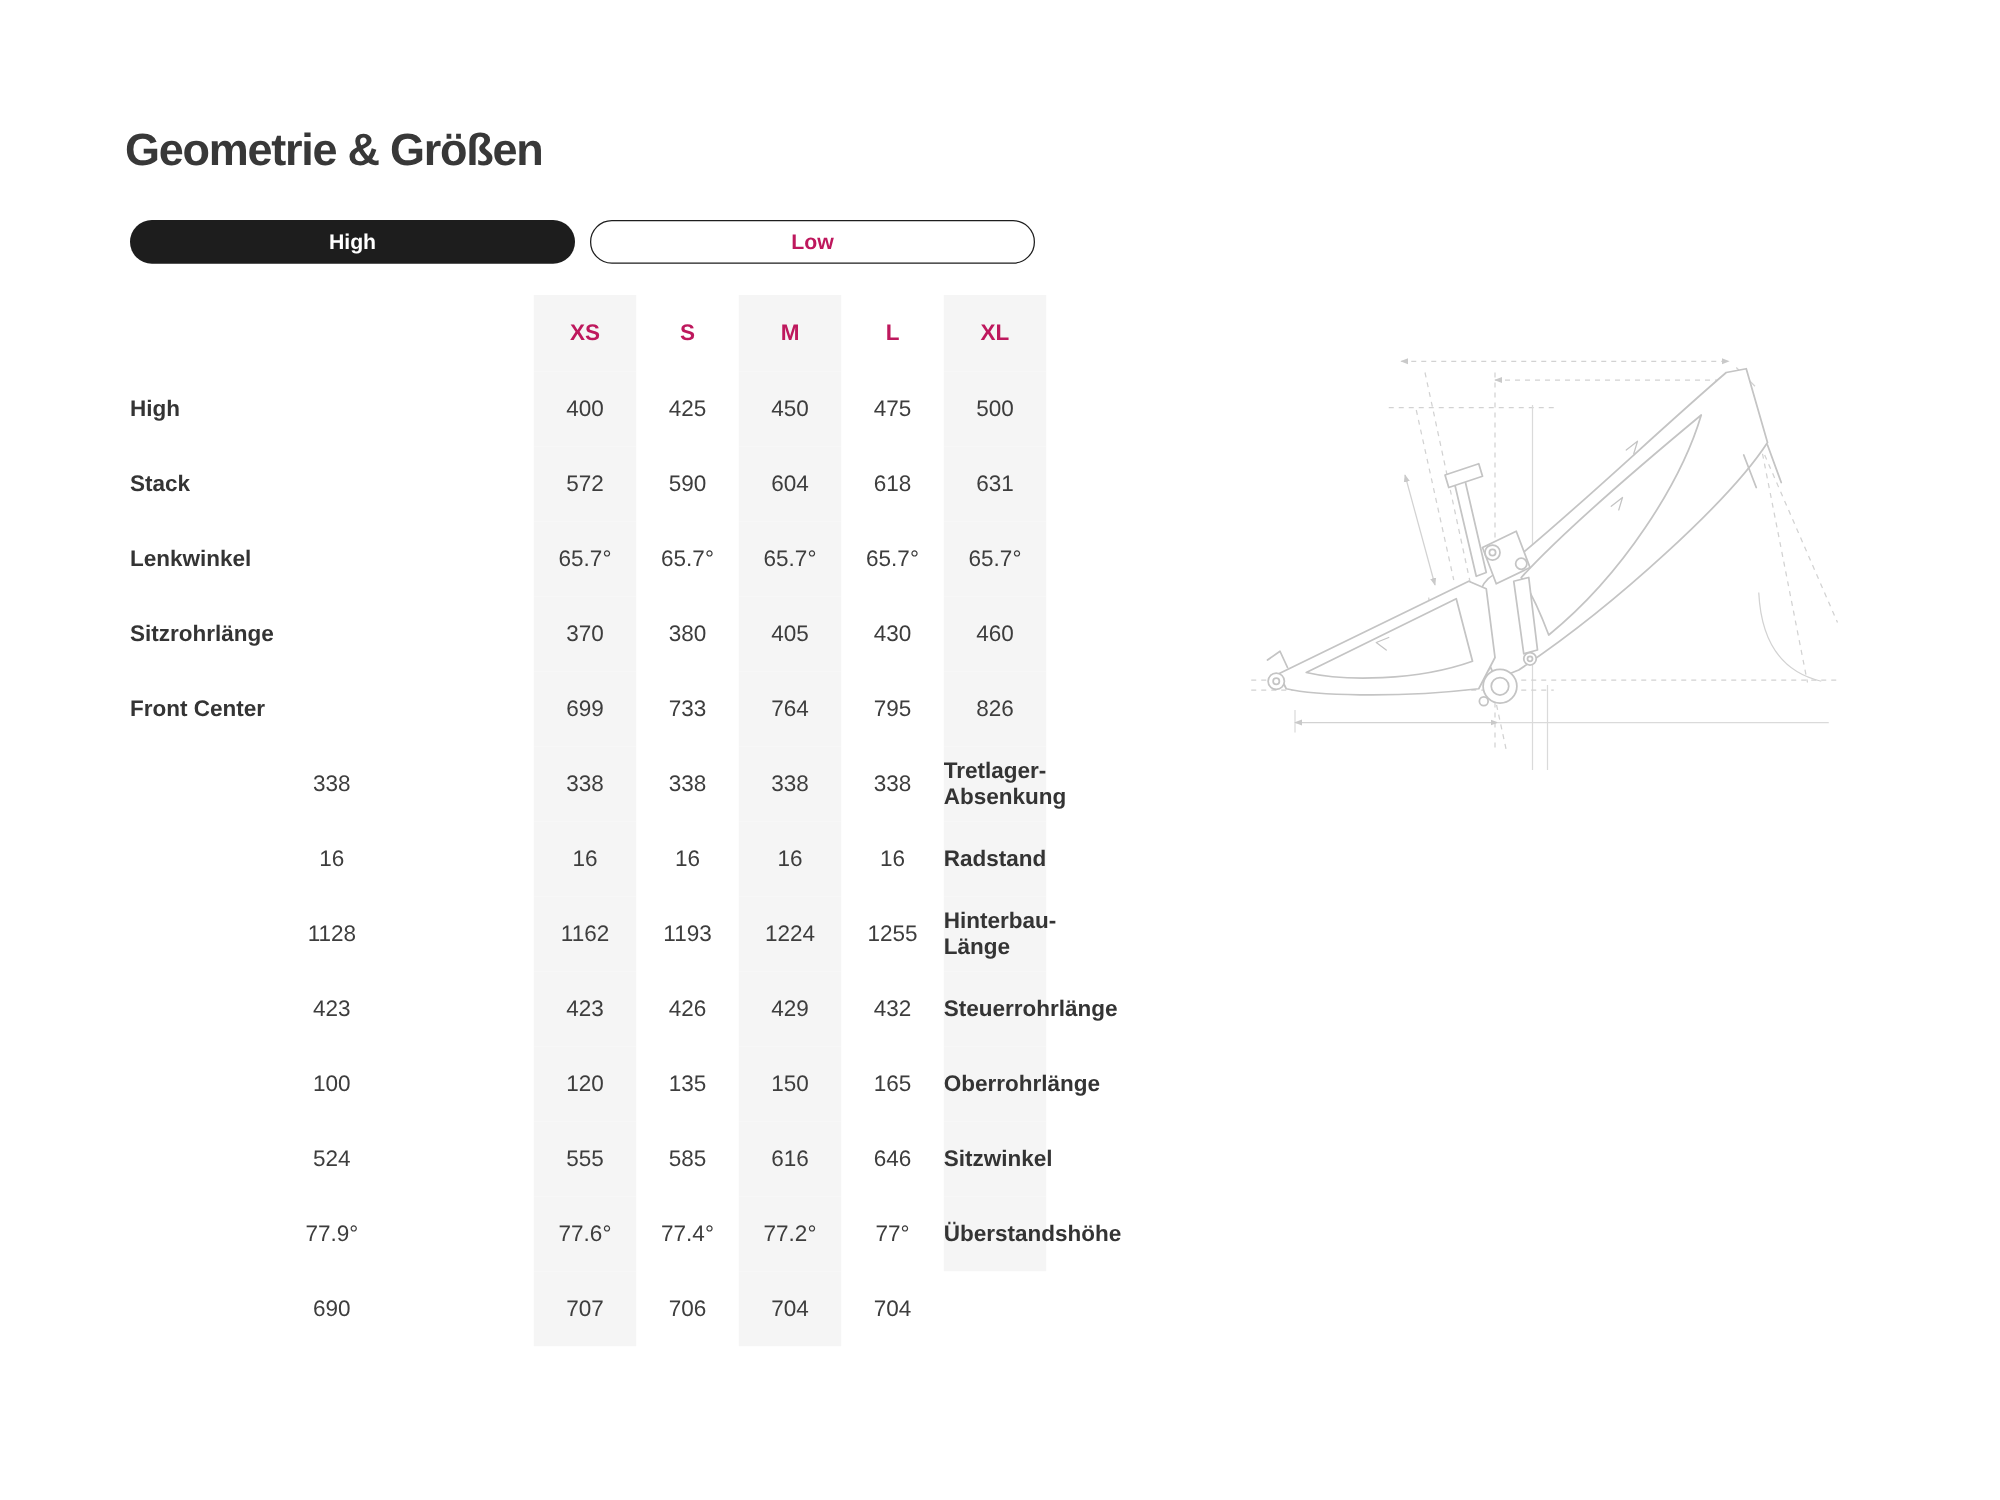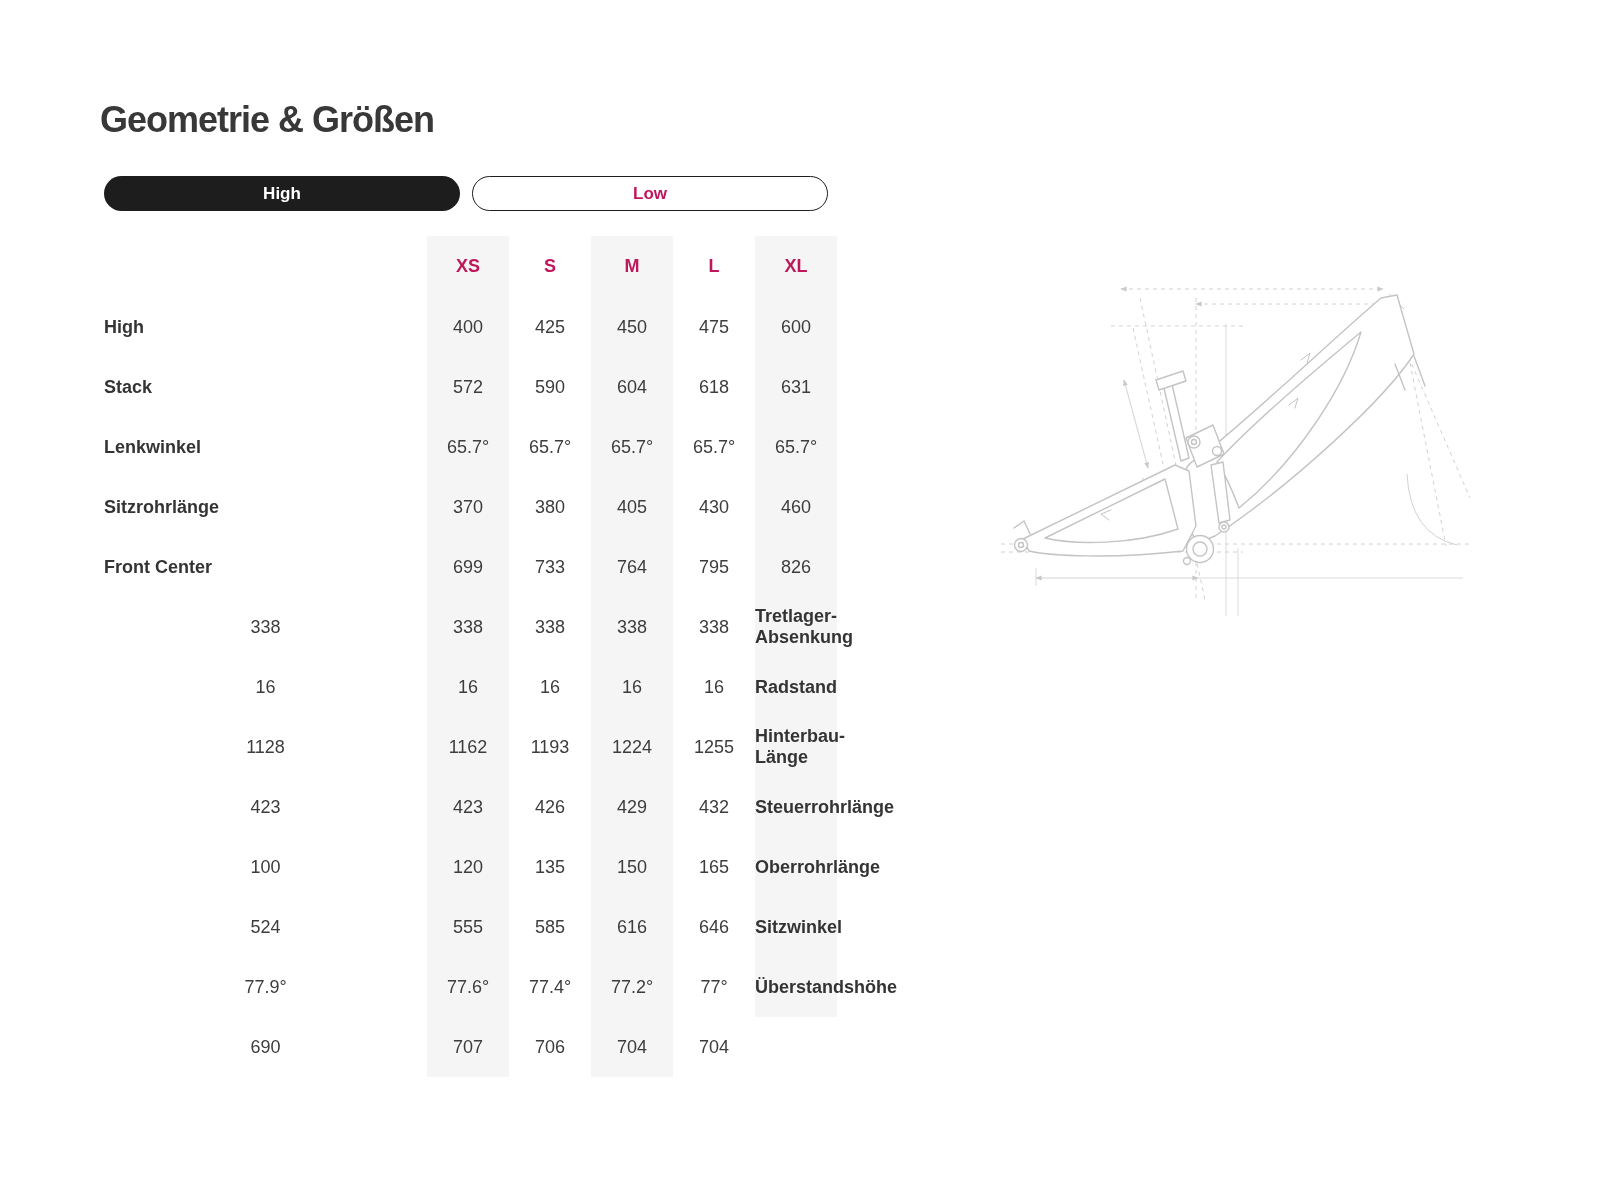--- a/index.html
+++ b/index.html
@@ -54,21 +54,21 @@
     <div class="head">S</div>
     <div class="head">M</div>
     <div class="head">L</div>
     <div class="head">XL</div>
 
     <div class="label">High</div>
     <div>400</div>
     <div>425</div>
     <div>450</div>
     <div>475</div>
-    <div>600</div>
+    <div>500</div>
 
     <div class="label">Stack</div>
     <div>572</div>
     <div>590</div>
     <div>604</div>
     <div>618</div>
     <div>631</div>
 
     <div class="label">Lenkwinkel</div>
     <div>65.7°</div>

